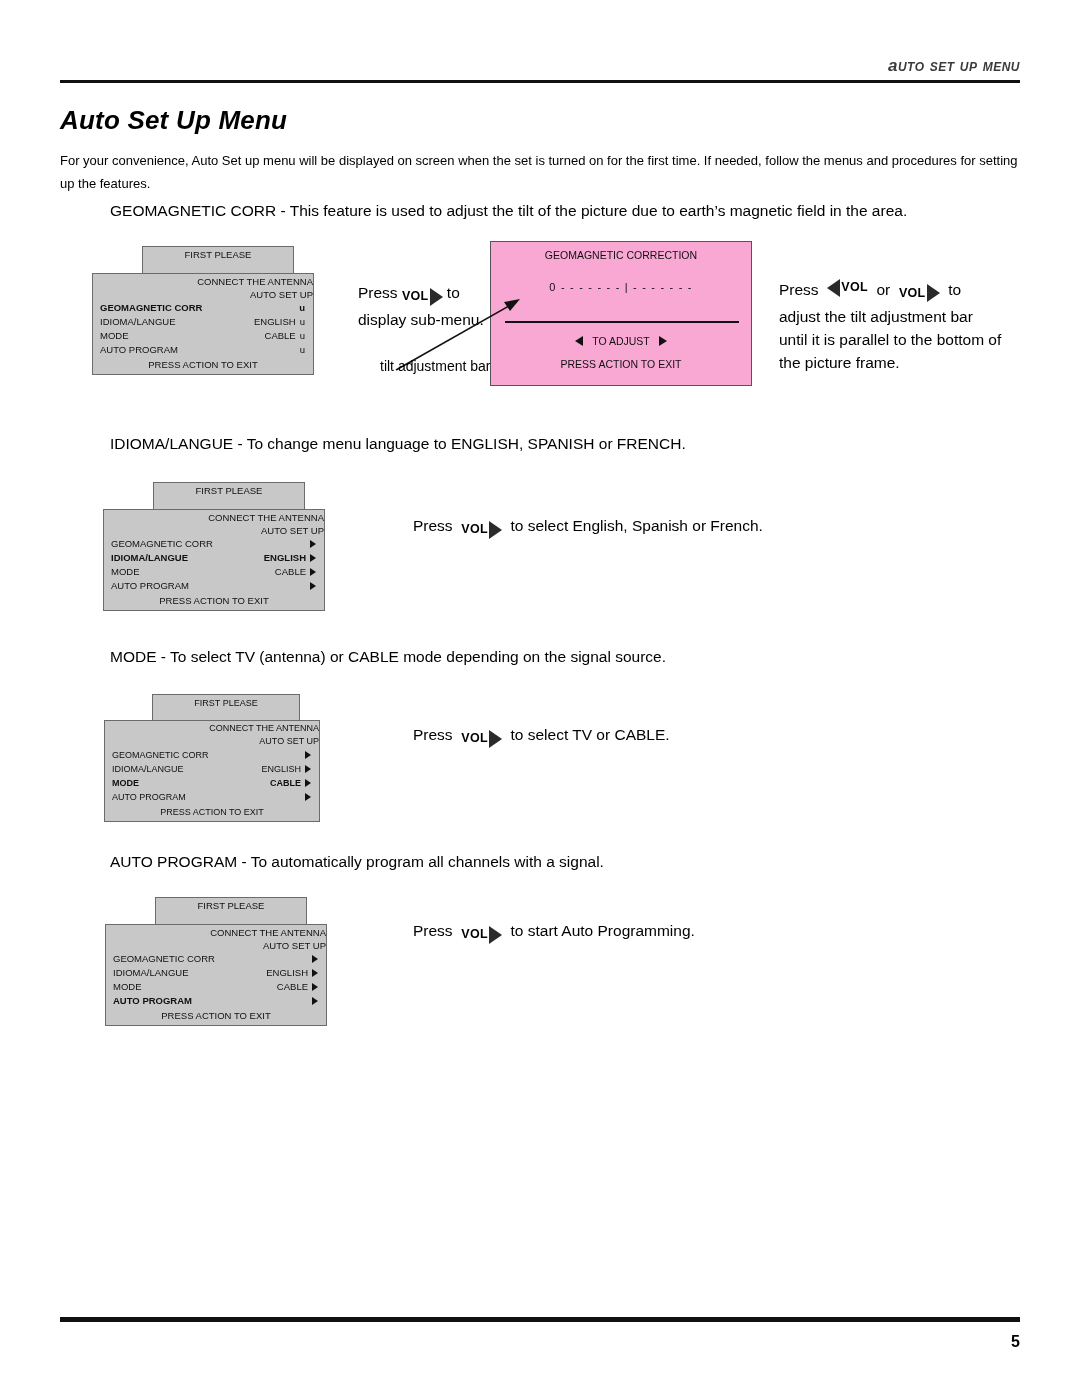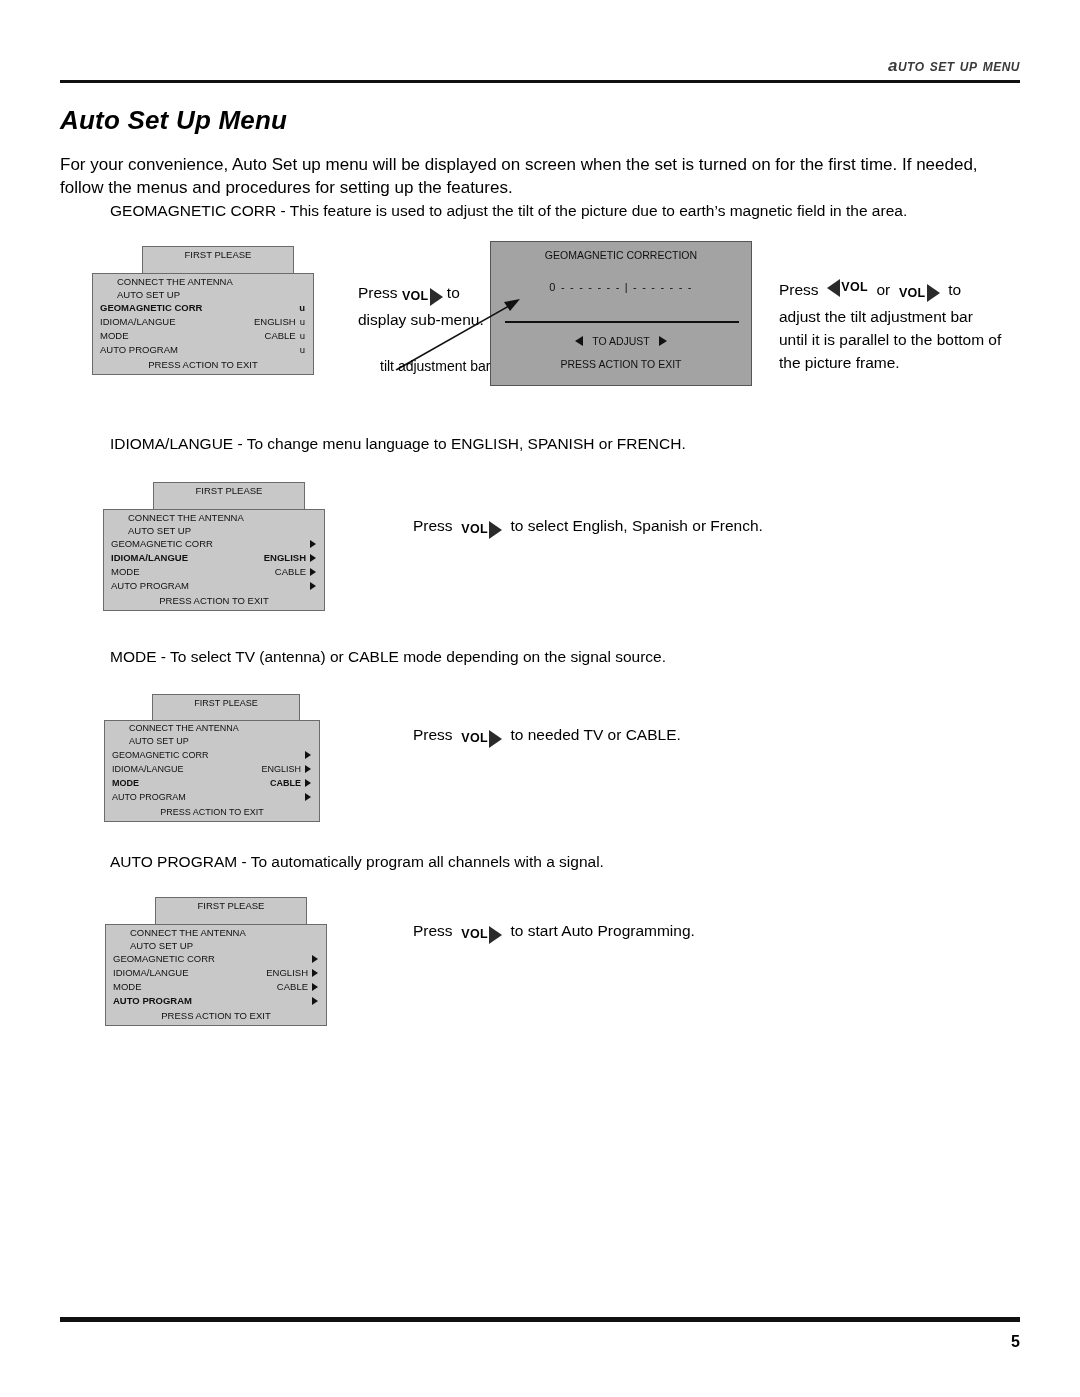--- a/index.html
+++ b/index.html
@@ -49,21 +49,21 @@
     font-weight: bold;
     font-style: italic;
     letter-spacing: 0.2px;
   }
 
   #intro {
     position: absolute;
     left: 60px;
     top: 136px;
     width: 962px;
-    font-size: 17px;
+    font-size: 13px;
     line-height: 23px;
   }
 
   
   .section-desc {
     position: absolute;
     font-size: 15.5px;
     line-height: 22px;
     white-space: nowrap;
   }
@@ -95,23 +95,22 @@
     position: absolute;
     left: 0;
     top: 27px;
     width: 222px;
     box-sizing: border-box;
     background: #c8c8c8;
     border: 1px solid #6b6b6b;
     padding: 1px 0 2px 0;
   }
   .osd .osd-center {
-    text-align: left;
+    text-align: right;
     line-height: 13px;
-    margin-left: 24px;
   }
   .osd .osd-row {
     display: flex;
     justify-content: space-between;
     align-items: center;
     line-height: 14px;
     padding: 0 8px 0 7px;
   }
   .osd .osd-row .lbl { white-space: nowrap; }
   .osd .osd-row .val {
@@ -143,21 +142,21 @@
   .glyph-arrow { font-size: 9.5px; }
 
   
   #submenu {
     position: absolute;
     left: 490px;
     top: 241px;
     width: 262px;
     height: 145px;
     box-sizing: border-box;
-    background: #a3a3a3;
+    background: #f9a8d4;
     border: 1px solid #555555;
     font-size: 10.5px;
     color: #101010;
   }
   #submenu .sm-title { text-align: center; margin-top: 7px; }
   #submenu .sm-scale {
     text-align: center;
     margin-top: 20px;
     letter-spacing: 1.2px;
     font-size: 11px;
@@ -457,21 +456,21 @@
     <div class="osd-footer">PRESS ACTION TO EXIT</div>
   </div>
 </div>
 
 <div class="instr" id="instr-mode">
   <span>Press</span>&nbsp;
   <span class="vol">
       <span class="vol-word">VOL</span>
       <span class="vol-tri-r"></span>
     </span>&nbsp;
-  <span>to needed TV or CABLE.</span>
+  <span>to select TV or CABLE.</span>
 </div>
 
 <div class="section-desc" id="desc-auto">AUTO PROGRAM - To automatically program all channels with a signal.</div>
 
 <div class="osd" id="osd-4" style="left:105px; top:897px;">
   <div class="osd-tab">
     <div>FIRST PLEASE</div>
   </div>
   <div class="osd-body">
     <div class="osd-center">CONNECT THE ANTENNA</div>

